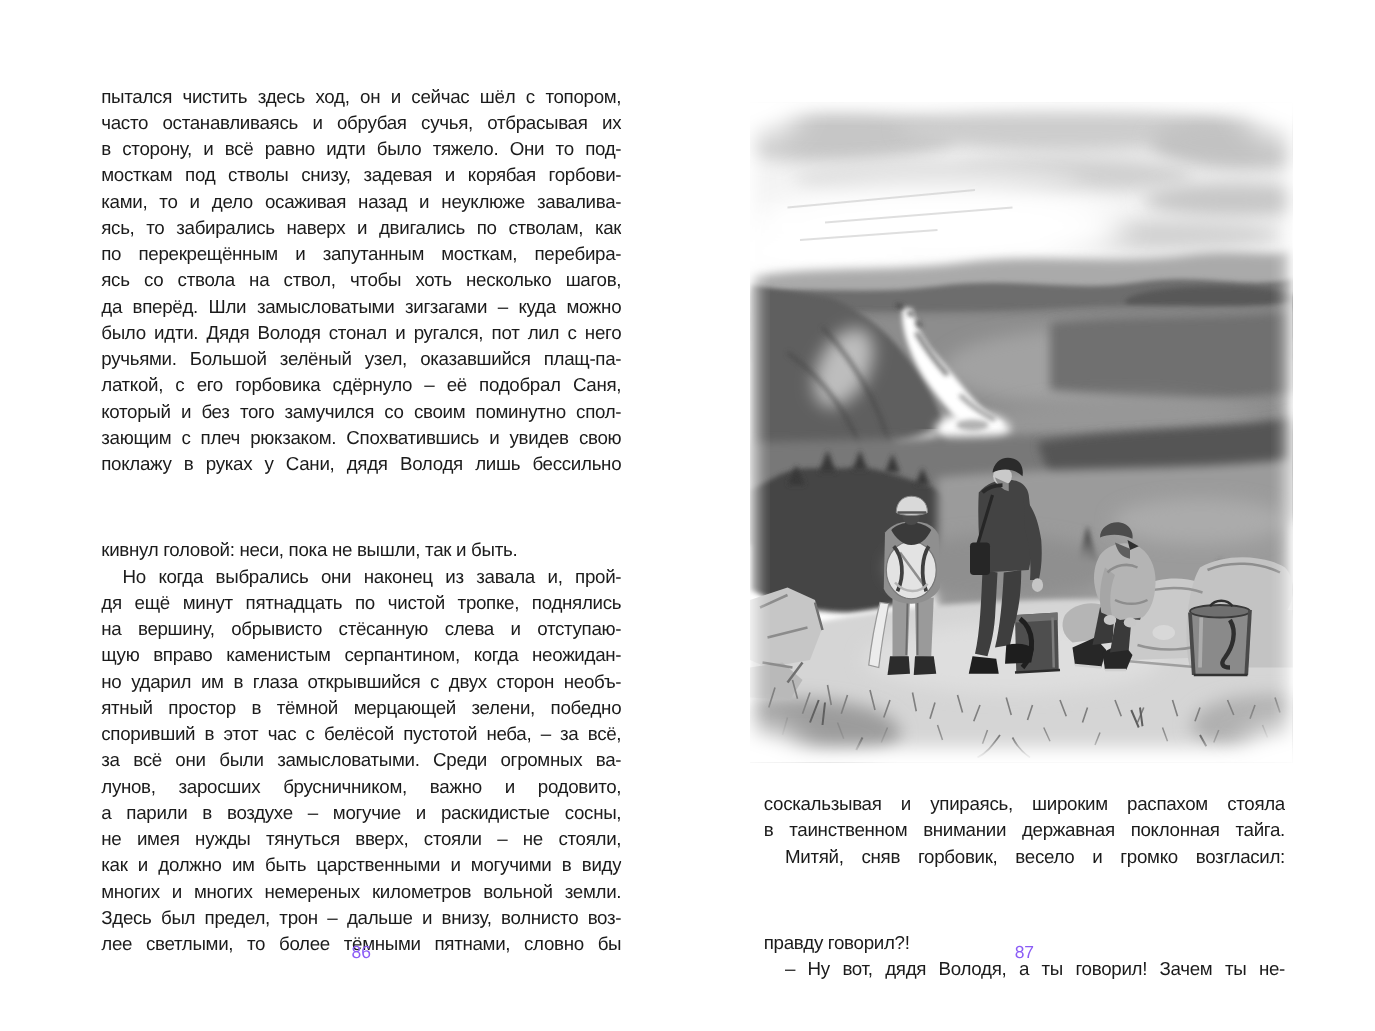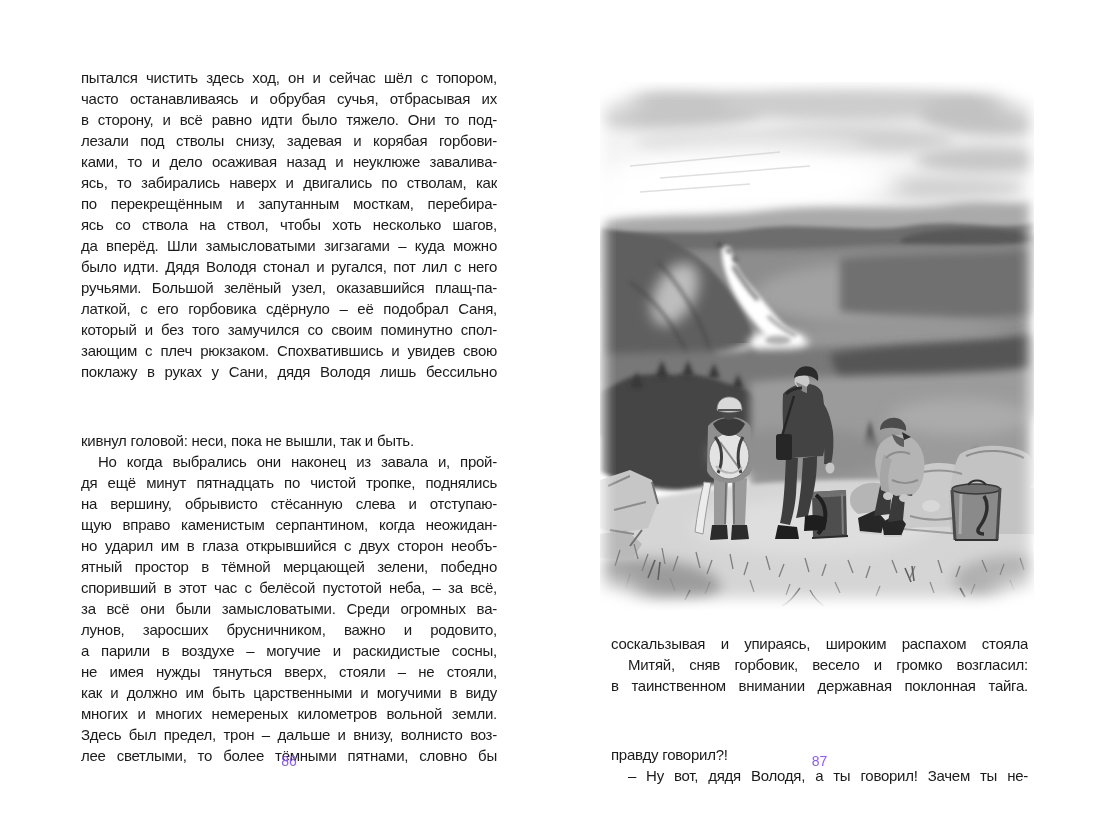--- a/index.html
+++ b/index.html
@@ -30,21 +30,21 @@
 </style>
 </head>
 <body>
 
 <div class="book">
 
   <div id="left-text" class="text-col">
       <div class="line">пытался чистить здесь ход, он и сейчас шёл с топором,</div>
       <div class="line">часто останавливаясь и обрубая сучья, отбрасывая их</div>
       <div class="line">в сторону, и всё равно идти было тяжело. Они то под-</div>
-      <div class="line">лезали под стволы снизу, задевая и корябая горбови-</div>
+      <div class="line">мосткам под стволы снизу, задевая и корябая горбови-</div>
       <div class="line">ками, то и дело осаживая назад и неуклюже завалива-</div>
       <div class="line">ясь, то забирались наверх и двигались по стволам, как</div>
       <div class="line">по перекрещённым и запутанным мосткам, перебира-</div>
       <div class="line">ясь со ствола на ствол, чтобы хоть несколько шагов,</div>
       <div class="line">да вперёд. Шли замысловатыми зигзагами – куда можно</div>
       <div class="line">было идти. Дядя Володя стонал и ругался, пот лил с него</div>
       <div class="line">ручьями. Большой зелёный узел, оказавшийся плащ-па-</div>
       <div class="line">латкой, с его горбовика сдёрнуло – её подобрал Саня,</div>
       <div class="line">который и без того замучился со своим поминутно спол-</div>
       <div class="line">зающим с плеч рюкзаком. Спохватившись и увидев свою</div>
@@ -254,20 +254,20 @@
         <ellipse cx="0" cy="0" rx="40" ry="30" fill="#ffffff" filter="url(#b12)"></ellipse>
         <ellipse cx="434" cy="0" rx="40" ry="30" fill="#ffffff" filter="url(#b12)"></ellipse>
         <ellipse cx="0" cy="528" rx="44" ry="30" fill="#ffffff" filter="url(#b12)"></ellipse>
         <ellipse cx="434" cy="528" rx="44" ry="30" fill="#ffffff" filter="url(#b12)"></ellipse>
       </g>
     </svg>
   </div>
 
   <div id="right-text" class="text-col">
       <div class="line">соскальзывая и упираясь, широким распахом стояла</div>
+      <div class="line">в таинственном внимании державная поклонная тайга.</div>
       <div class="line indent">Митяй, сняв горбовик, весело и громко возгласил:</div>
-      <div class="line">в таинственном внимании державная поклонная тайга.</div>
       <div class="line endline">правду говорил?!</div>
       <div class="line indent">– Ну вот, дядя Володя, а ты говорил! Зачем ты не-</div>
     </div>
   <div id="folio-right" class="folio">87</div>
 
 </div>
 
 </body></html>

